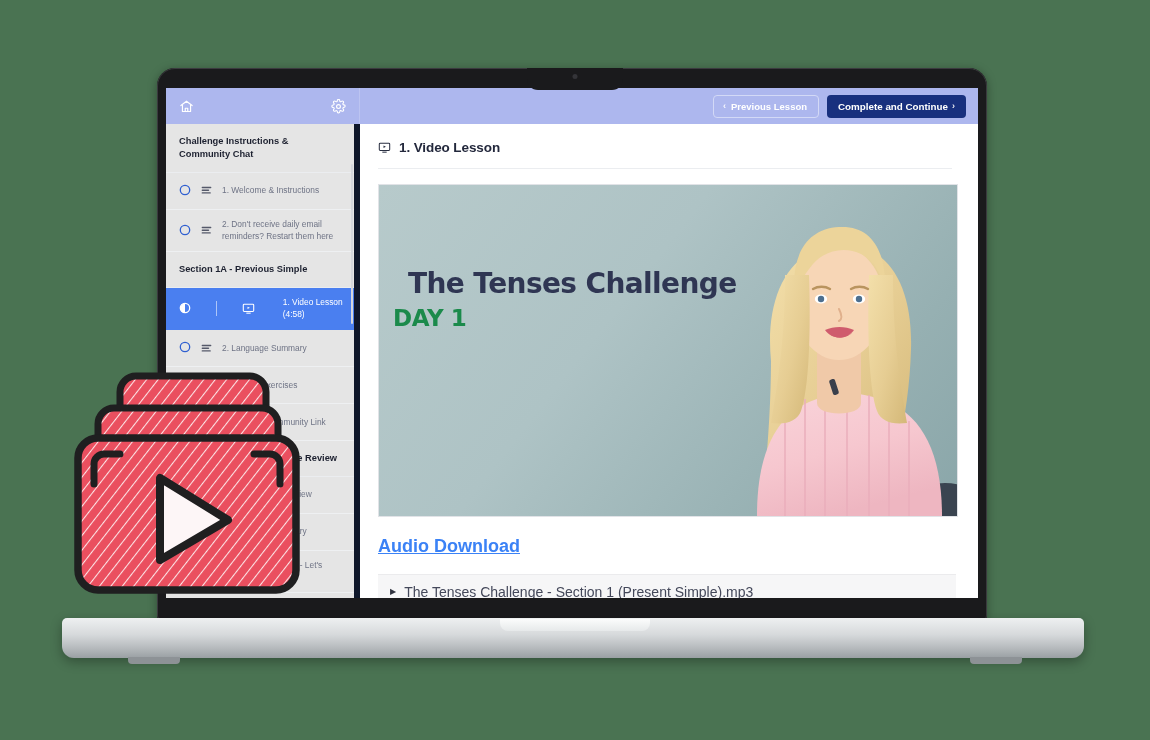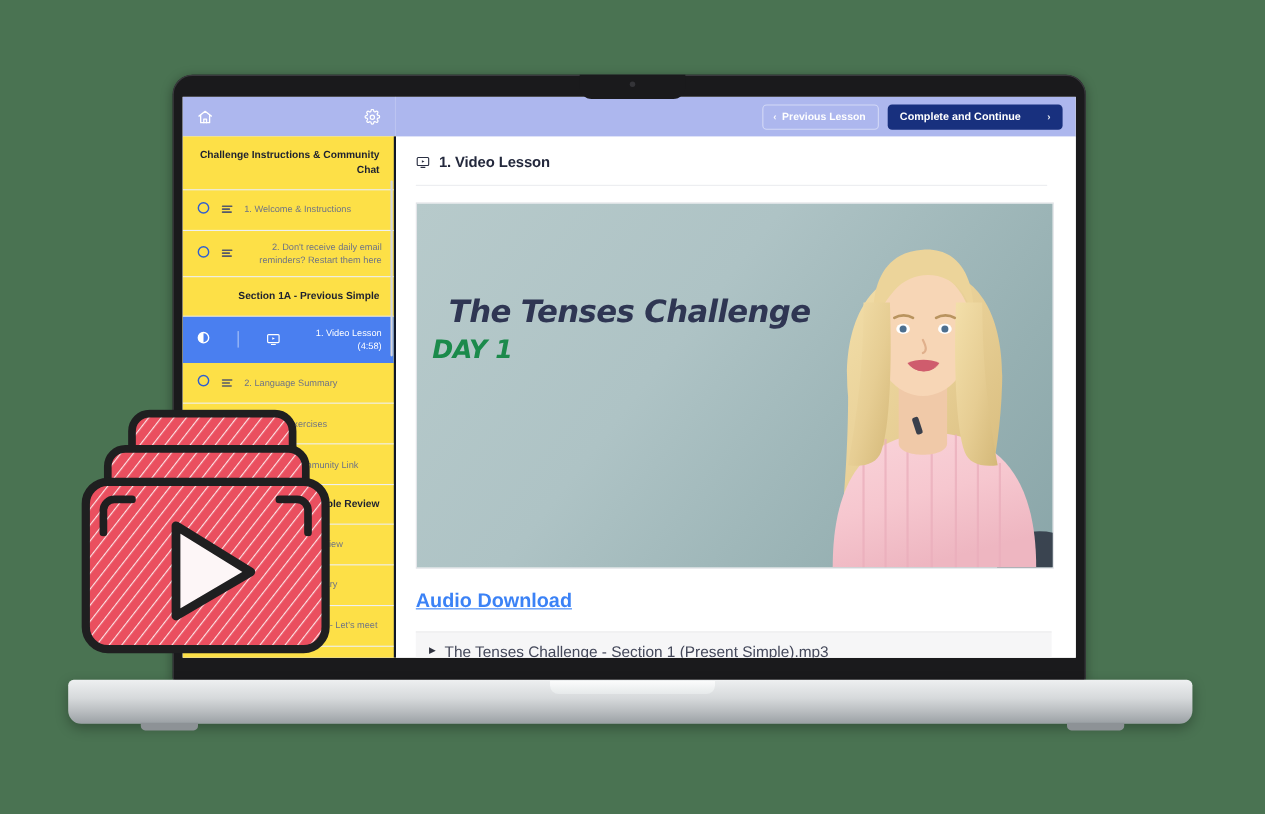--- a/index.html
+++ b/index.html
@@ -115,36 +115,35 @@
     font-family: "Liberation Sans", sans-serif;
     cursor: pointer; white-space: nowrap;
   }
   #complete-continue-button {
     border: none;
     background: #18307e;
     color: #ffffff;
     font-size: 9.8px; font-weight: 700;
     padding: 6px 11px;
     border-radius: 4px;
-    display: flex; align-items: center; gap: 24px;
+    display: flex; align-items: center; gap: 4px;
     font-family: "Liberation Sans", sans-serif;
     cursor: pointer; white-space: nowrap;
   }
   .chev { font-size: 9px; line-height: 1; opacity: .9; }
 
   #app-body { flex: 1; display: flex; min-height: 0; }
 
   
   #course-sidebar {
     width: 194px; flex: 0 0 194px;
-    background: #fde047;
-    border-right: 2px solid #0f172a;
+    background: #e5e5e5;
+    border-right: 6px solid #0f172a;
     overflow: hidden;
     position: relative;
-    text-align: right;
   }
   .sidebar-section-title {
     font-size: 9.3px; font-weight: 700; color: #1d2130;
     padding: 11px 13px 10px 13px;
     line-height: 1.45;
     border-bottom: 1px solid #ebedf0;
   }
   .sidebar-item {
     display: flex; align-items: center; gap: 9px;
     padding: 9px 11px 9px 13px;
@@ -186,21 +185,20 @@
   #lesson-title-icon { width: 13px; height: 13px; color: #2a2f42; display:block; }
   #lesson-title-text { font-size: 13.5px; font-weight: 700; color: #23283c; letter-spacing: -.1px; }
 
   #video-thumbnail {
     margin-top: 15px;
     width: 580px; height: 333px;
     border: 1px solid #e1e3e7;
     position: relative; overflow: hidden;
     background: linear-gradient(128deg,#b7cacb 0%, #aec3c5 40%, #96b0b2 78%, #8aa6a9 100%);
     cursor: pointer;
-    font-style: italic;
   }
   #video-overlay-title {
     position: absolute; left: 29px; top: 85px;
     font-size: 28px; font-weight: 800; color: #2f3653;
     letter-spacing: -.6px; line-height: 1;
     font-family: "DejaVu Sans", sans-serif;
   }
   #video-overlay-day {
     position: absolute; left: 14px; top: 122px;
     font-size: 23px; font-weight: 800; color: #1b8a4b;

